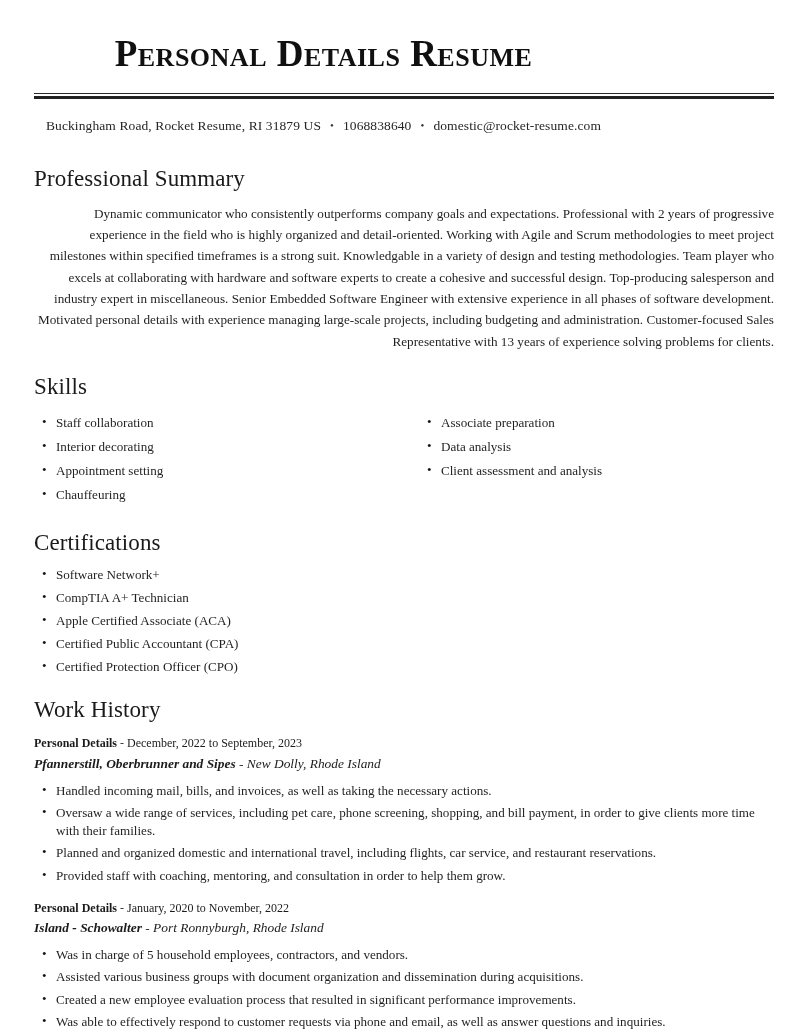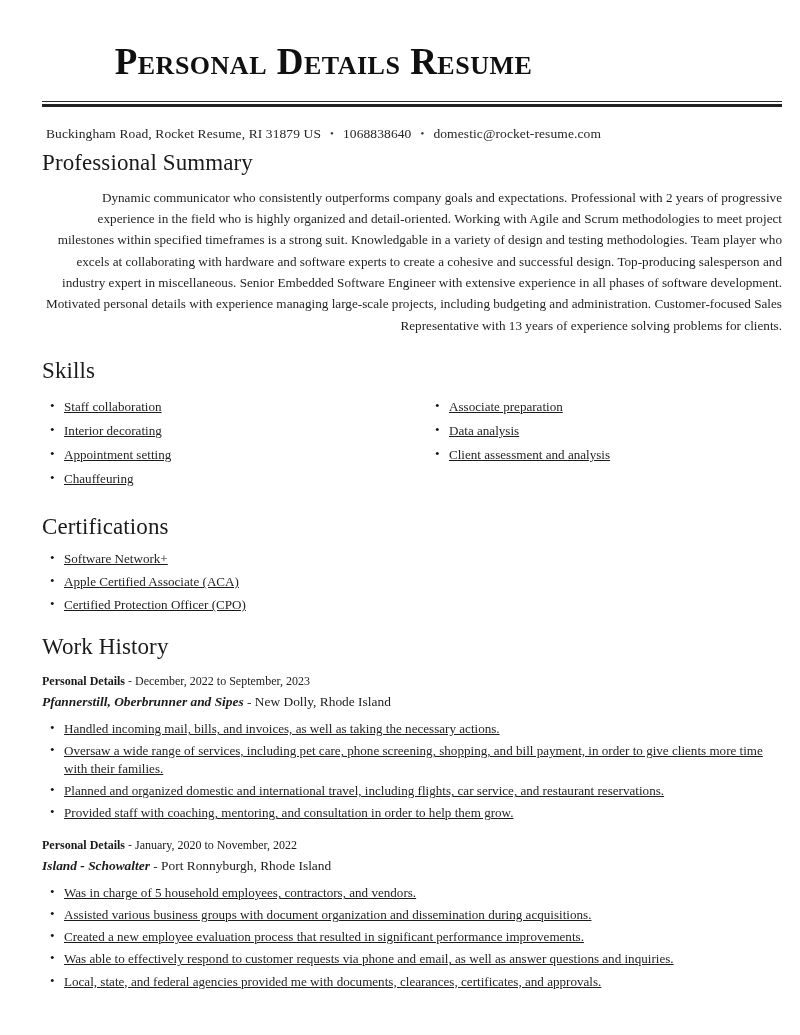--- a/index.html
+++ b/index.html
@@ -11,21 +11,21 @@
     width: 800px;
     height: 1035px;
     overflow: hidden;
     font-family: "Liberation Serif", "DejaVu Serif", serif;
     color: #1c1c1c;
     position: relative;
   }
   .page {
     width: 647px;
     height: 1035px;
-    padding: 12px;
+    padding: 4px;
     box-sizing: border-box;
     position: relative;
   }
 
   
   .resume-title {
     text-align: center;
     font-family: "Liberation Serif", "DejaVu Serif", serif;
     font-variant: small-caps;
     font-weight: 700;
@@ -76,39 +76,38 @@
   .section-heading {
     font-family: "Liberation Serif", "DejaVu Serif", serif;
     font-weight: 400;
     font-size: 23px;
     color: #1a1a1a;
     margin: 0;
     padding: 0;
     line-height: 1.3;
     letter-spacing: 0.1px;
   }
-  .sec-summary { margin-top: 6px; }
+  .sec-summary { margin-top: 30px; }
   .sec-skills { margin-top: 20px; }
   .sec-certs { margin-top: 18px; }
   .sec-work { margin-top: 18px; }
 
   .summary-text {
     font-size: 13.2px;
     line-height: 1.62;
     text-align: right;
     color: #1f1f1f;
     margin-top: 9px;
   }
 
   
   ul.bullets {
     list-style: none;
     margin: 8px 0 0 0;
     padding: 0;
-    text-decoration: underline;
   }
   ul.bullets > li {
     position: relative;
     padding-left: 22px;
     font-size: 13.1px;
     line-height: 1.38;
     color: #1f1f1f;
     margin-bottom: 5px;
   }
   ul.bullets > li::before {
@@ -157,20 +156,21 @@
     line-height: 1.45;
     color: #1b1b1b;
     margin-top: 1px;
   }
   .job-company {
     font-weight: 700;
     font-style: italic;
     text-align: right;
   }
   .job-location {
+    font-style: italic;
   }
   .job .bullets {
     margin-top: 9px;
   }
   .job .bullets > li {
     margin-bottom: 4px;
   }
 </style>
 </head>
 <body>
@@ -212,21 +212,23 @@
           <li>Client assessment and analysis</li>
         </ul>
       </div>
     </div>
   </div>
 
   <div class="section sec-certs">
     <h2 class="section-heading">Certifications</h2>
     <ul class="bullets certs-list">
       <li>Software Network+</li>
+      <li>CompTIA A+ Technician</li>
       <li>Apple Certified Associate (ACA)</li>
+      <li>Certified Public Accountant (CPA)</li>
       <li>Certified Protection Officer (CPO)</li>
     </ul>
   </div>
 
   <div class="section sec-work">
     <h2 class="section-heading">Work History</h2>
 
     <div class="job">
       <div class="job-line1">
         <span class="job-title">Personal Details</span>

